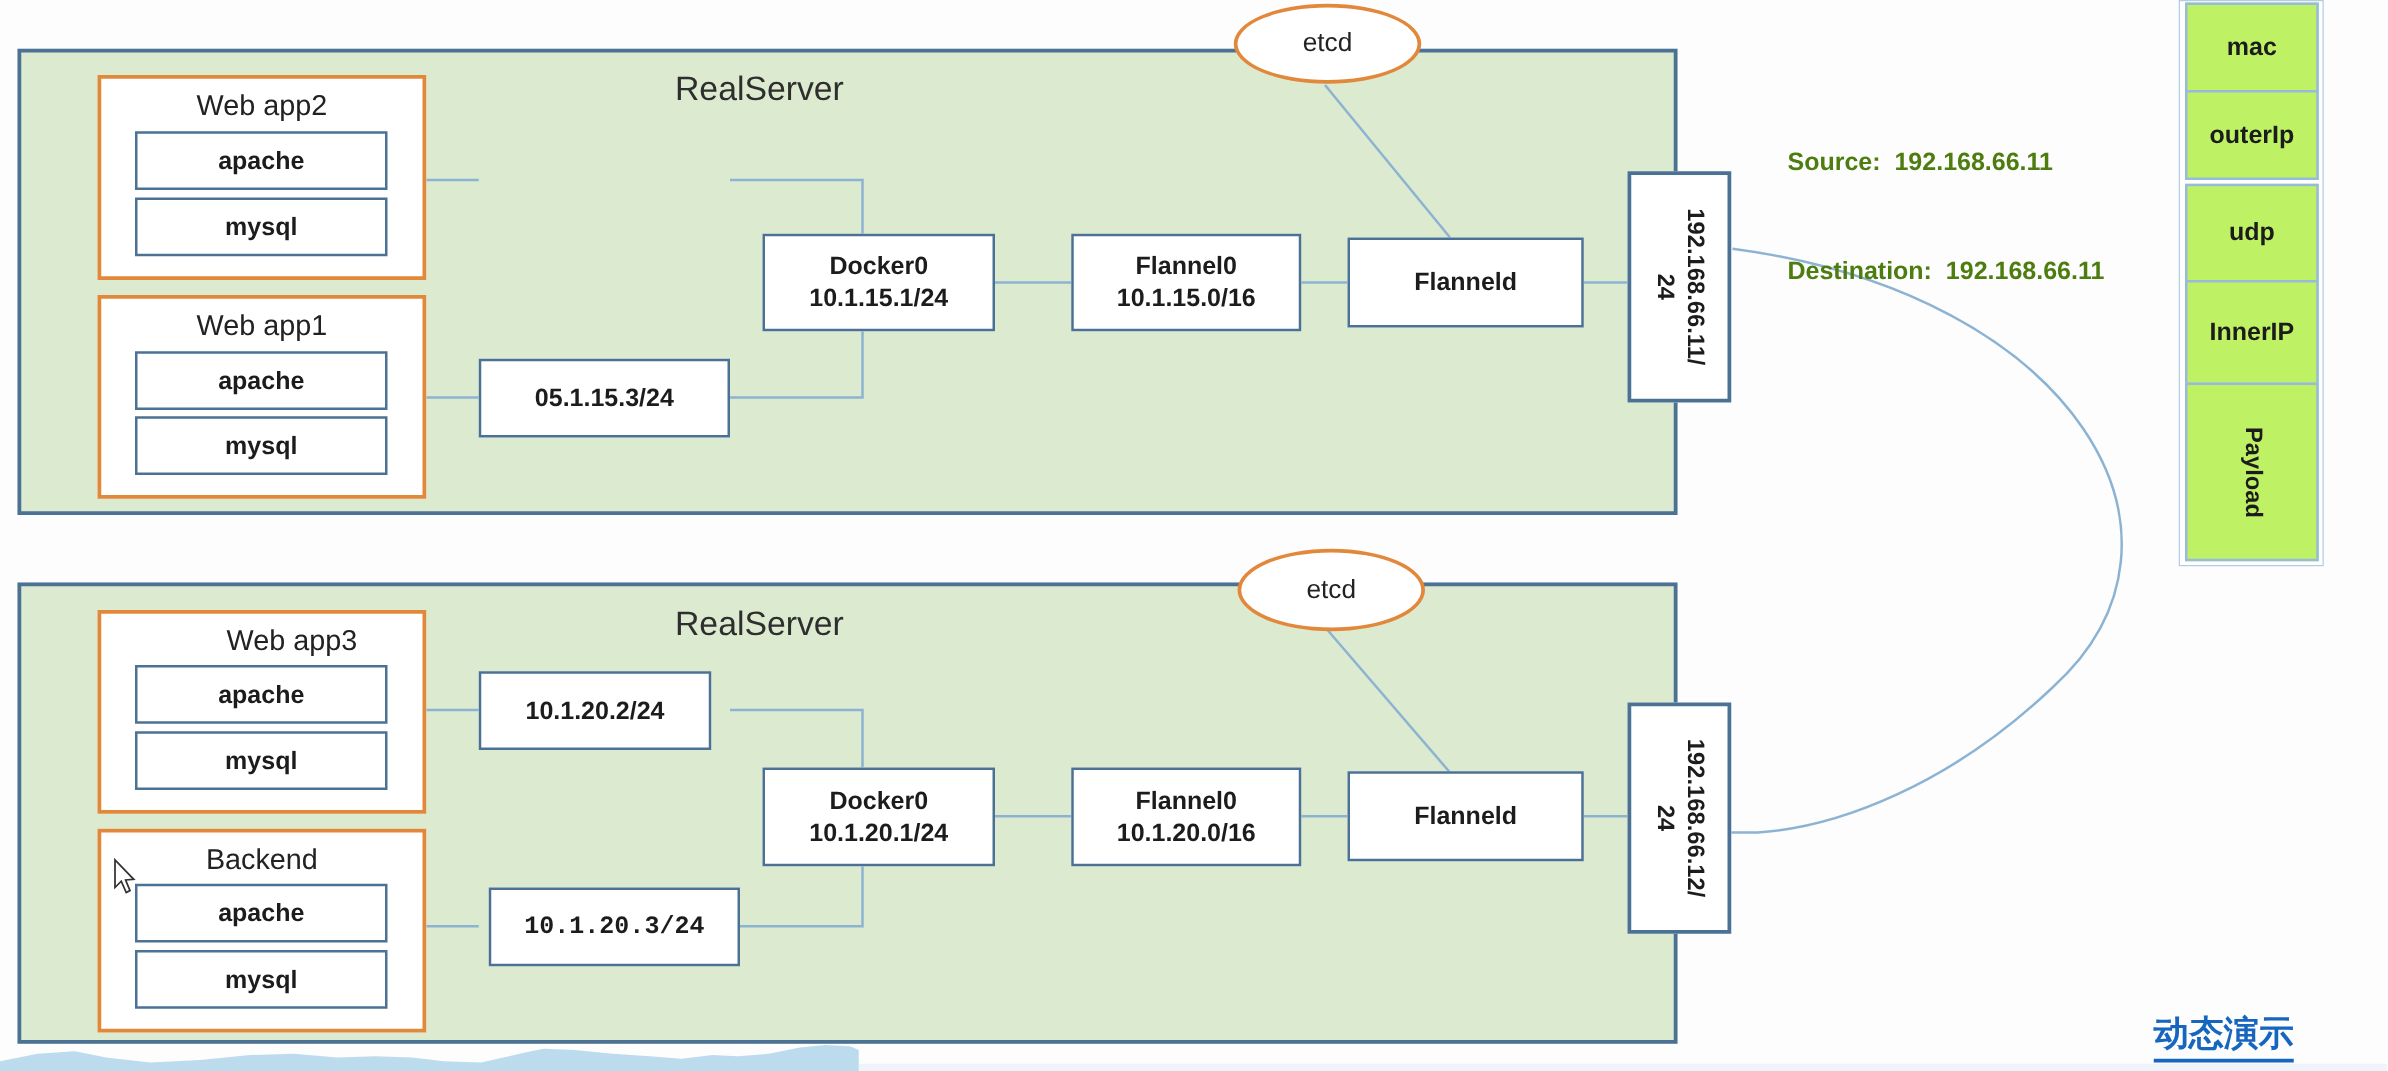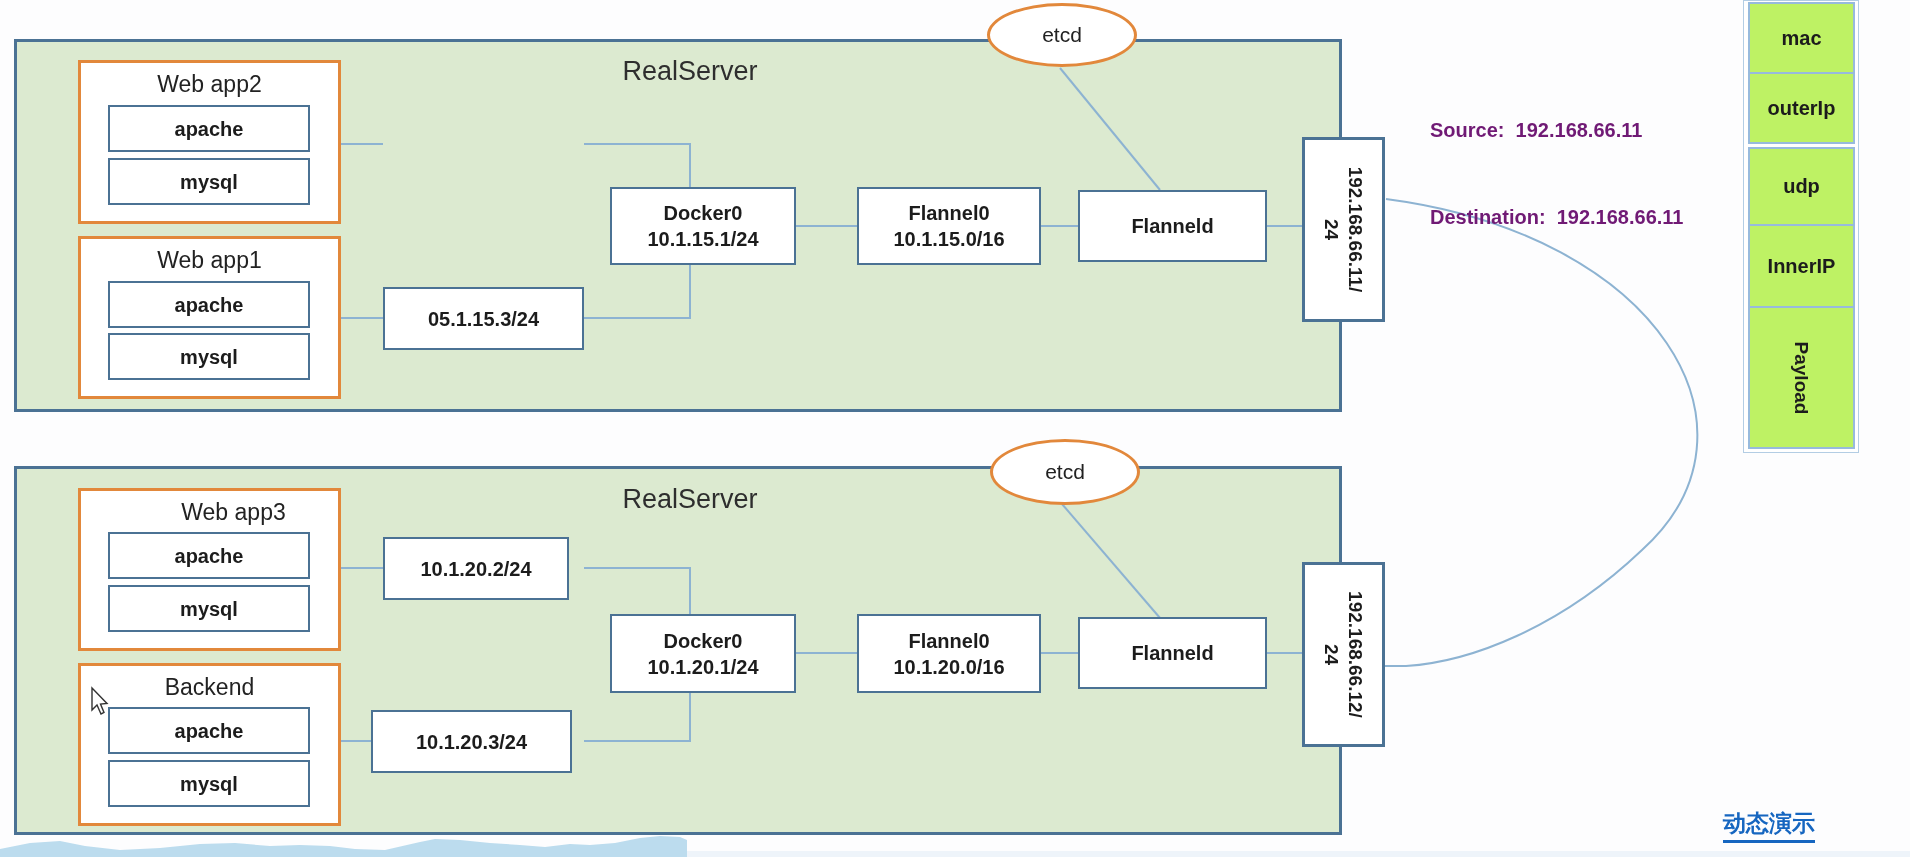--- a/index.html
+++ b/index.html
@@ -1,35 +1,35 @@
 <!DOCTYPE html>
 <html><head>
 <meta charset="utf-8">
 <style>
   html,body{margin:0;padding:0;background:#fdfdfe;}
   .canvas{position:relative;width:1910px;height:857px;overflow:hidden;
           font-family:"Liberation Sans",sans-serif;background:#fdfdfe;color:#1c1c1c;}
   .server{position:absolute;background:#dcead0;border:3px solid #4b7294;box-sizing:border-box;}
-  .server-title{position:absolute;width:300px;text-align:center;font-size:27px;color:#2e2e2e;}
+  .server-title{position:absolute;width:300px;text-align:left;font-size:27px;color:#2e2e2e;}
   .group{position:absolute;background:#fff;border:3px solid #e2883b;box-sizing:border-box;}
   .group-title{position:absolute;width:100%;text-align:center;font-size:23px;color:#222;}
   .box{position:absolute;background:#fff;border:2px solid #4b7294;box-sizing:border-box;
        display:flex;align-items:center;justify-content:center;flex-direction:column;
        font-weight:bold;font-size:20px;line-height:26px;text-align:center;}
   .box.thick{border-width:3px;}
   .ellipse{position:absolute;background:#fff;border:3px solid #e2883b;border-radius:50%;
        box-sizing:border-box;display:flex;align-items:center;justify-content:center;
        font-size:21px;color:#222;}
   .vtext{position:absolute;transform:rotate(90deg);display:flex;flex-direction:column;
        align-items:center;justify-content:center;font-weight:bold;font-size:19px;line-height:24px;}
-  .annot{position:absolute;font-weight:bold;font-size:20px;line-height:29px;white-space:pre;color:#701a75;}
+  .annot{position:absolute;font-weight:bold;font-size:20px;line-height:29px;white-space:pre;color:#4d7c0f;}
   .pcell{position:absolute;background:#bef264;border:2px solid #97badd;box-sizing:border-box;
        display:flex;align-items:center;justify-content:center;font-weight:bold;font-size:20px;}
   .pouter{position:absolute;background:#fff;border:1px solid #b3cde4;box-sizing:border-box;}
-  .demo-link{position:absolute;font-weight:bold;font-size:23px;color:#1666c0;
+  .demo-link{position:absolute;font-weight:bold;font-size:28px;color:#1666c0;
        border-bottom:3px solid #1666c0;padding-bottom:1px;cursor:pointer;}
   svg.overlay{position:absolute;left:0;top:0;pointer-events:none;}
 </style>
 </head>
 <body>
 
 <div class="canvas">
 
   <div class="server" style="left:14px;top:39px;width:1328px;height:373px;"></div>
 
@@ -102,21 +102,21 @@
   <div class="box" style="left:108px;top:532px;width:202px;height:47px;">apache</div>
   <div class="box" style="left:108px;top:585px;width:202px;height:47px;">mysql</div>
 
   <div class="group" style="left:78px;top:663px;width:263px;height:163px;">
     <div class="group-title" style="top:8px;">Backend</div>
   </div>
   <div class="box" style="left:108px;top:707px;width:202px;height:47px;">apache</div>
   <div class="box" style="left:108px;top:760px;width:202px;height:47px;">mysql</div>
 
   <div class="box" style="left:383px;top:537px;width:186px;height:63px;">10.1.20.2/24</div>
-  <div class="box" style="left:371px;top:710px;width:201px;height:63px;">10.1.20.3/24</div>
+  <div class="box" style="left:391px;top:710px;width:201px;height:63px;font-family:Liberation Mono, monospace;">10.1.20.3/24</div>
 
   <div class="box" style="left:610px;top:614px;width:186px;height:79px;">
     <span>Docker0</span>
     <span>10.1.20.1/24</span>
   </div>
   <div class="box" style="left:857px;top:614px;width:184px;height:79px;">
     <span>Flannel0</span>
     <span>10.1.20.0/16</span>
   </div>
   <div class="box" style="left:1078px;top:617px;width:189px;height:72px;">Flanneld</div>

